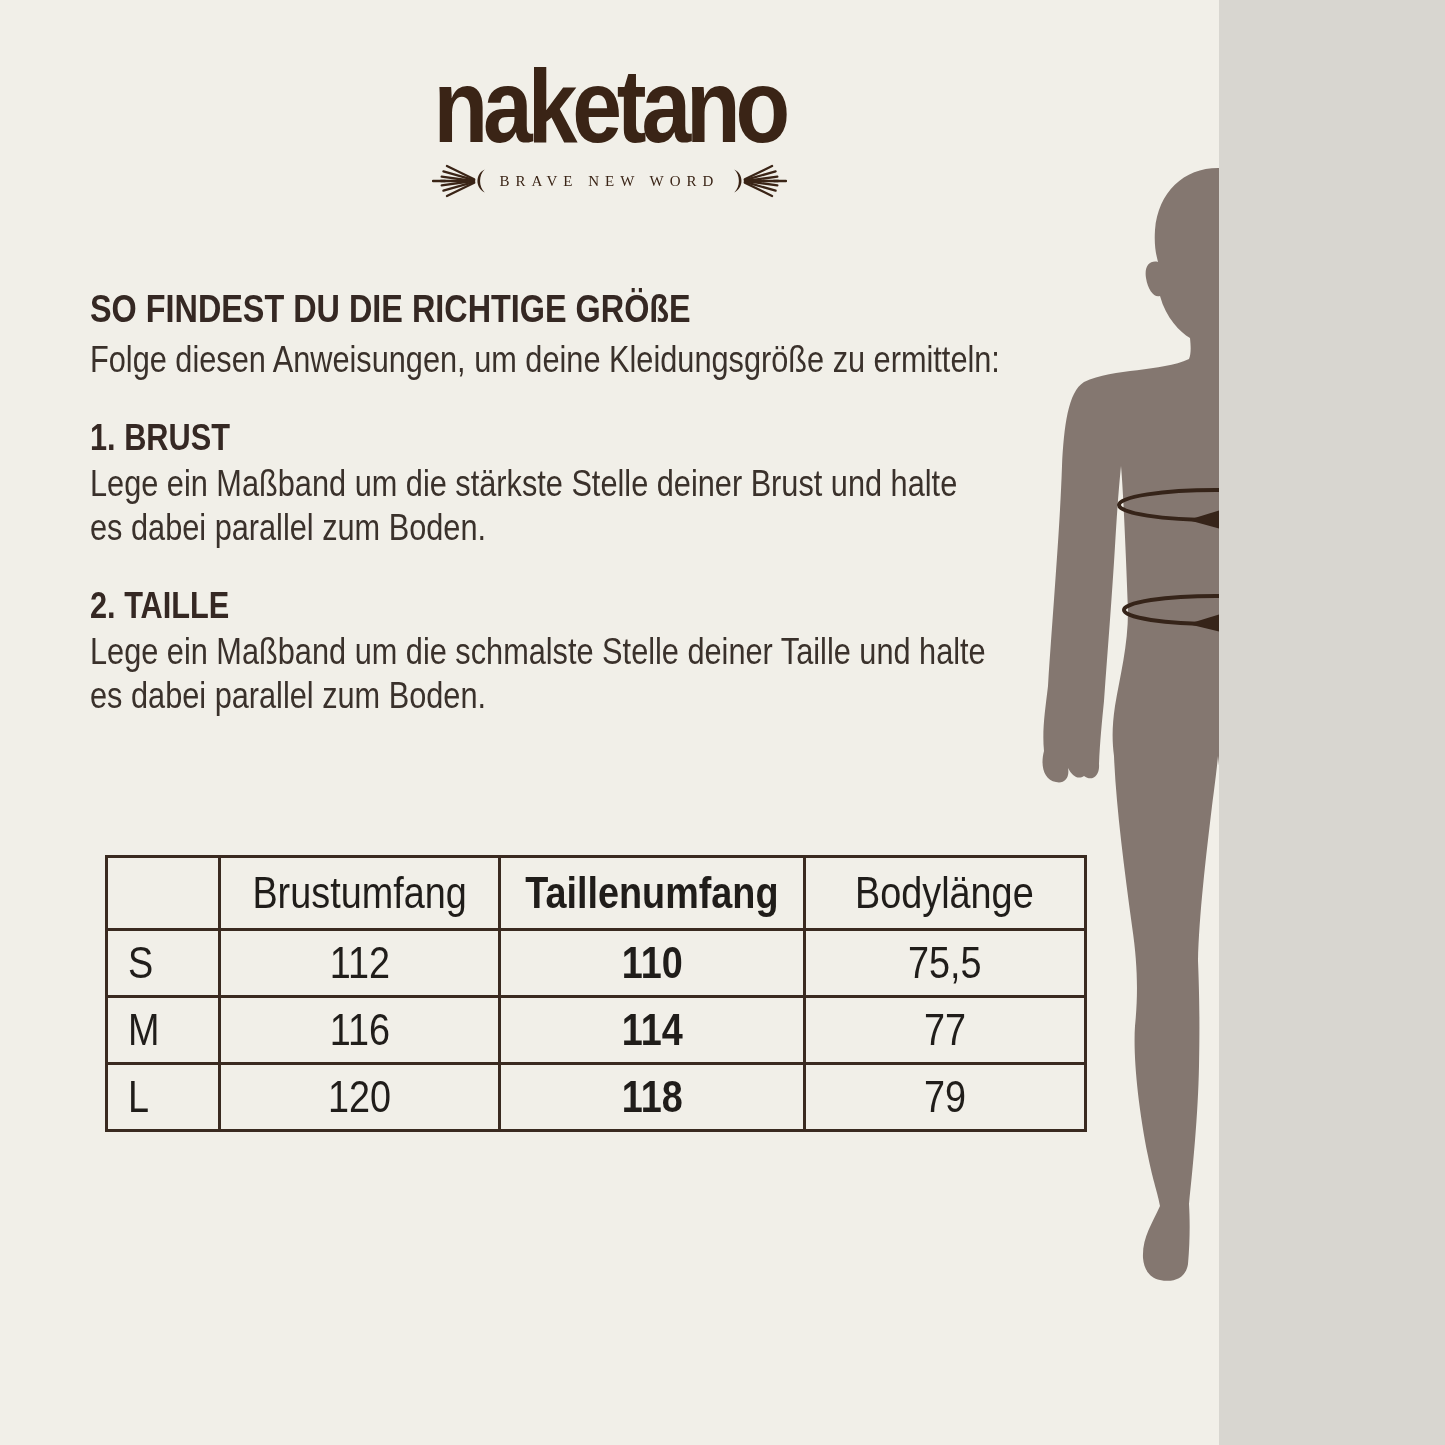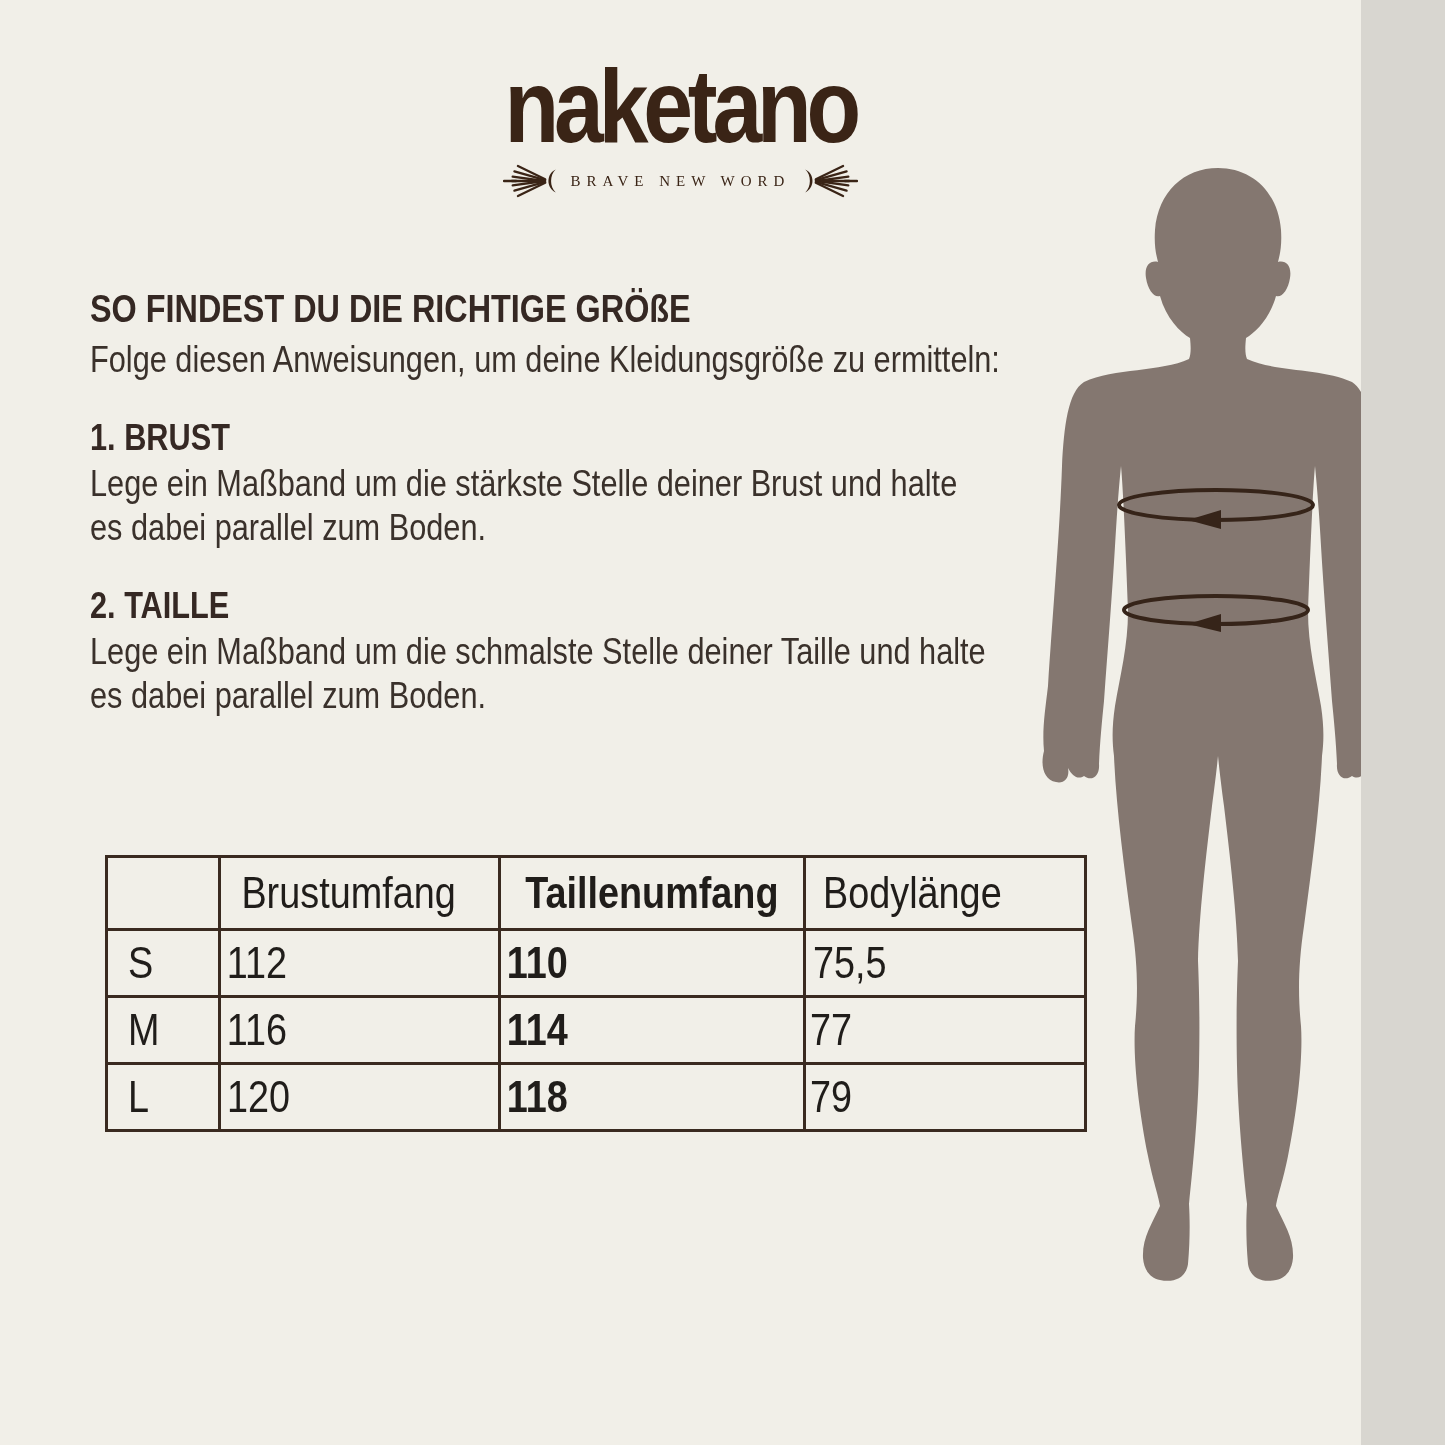--- a/index.html
+++ b/index.html
@@ -1,18 +1,18 @@
 <!DOCTYPE html>
 <html><head>
 <meta charset="utf-8">
 <style>
   html,body{margin:0;padding:0;background:#d8d6d0;}
   .canvas{
     position:relative;
-    width:1361px;height:1445px;
+    width:1219px;height:1445px;
     background:#f1efe8;
     overflow:hidden;
     font-family:"Liberation Sans", sans-serif;
   }
 
   
   .logo-block{position:absolute;top:54px;left:0;width:100%;text-align:center;}
   .brand{
     display:inline-block;
     font-size:104px;font-weight:bold;line-height:1.0;
@@ -52,21 +52,21 @@
   
   table.sizes{
     position:absolute;left:105px;top:855px;
     border-collapse:collapse;table-layout:fixed;
     color:#201d1a;
   }
   table.sizes td,table.sizes th{
     border:3px solid #3a2a20;
     padding:0;height:64px;vertical-align:middle;
     font-weight:normal;font-size:45px;
-    text-align:left;overflow:hidden;
+    text-align:center;overflow:hidden;
   }
   table.sizes tr.head td{height:70px;}
   table.sizes td.c0{width:110px;text-align:left;}
   table.sizes td.c1{width:277px;}
   table.sizes td.c2{width:277px;font-weight:bold;}
   table.sizes td.c3{width:278px;margin-top:29px;}
   .cxc{display:inline-block;transform:scaleX(0.84);transform-origin:center;white-space:nowrap;}
   .cxl{display:inline-block;transform:scaleX(0.84);transform-origin:left center;white-space:nowrap;margin-left:20px;}
 
   

